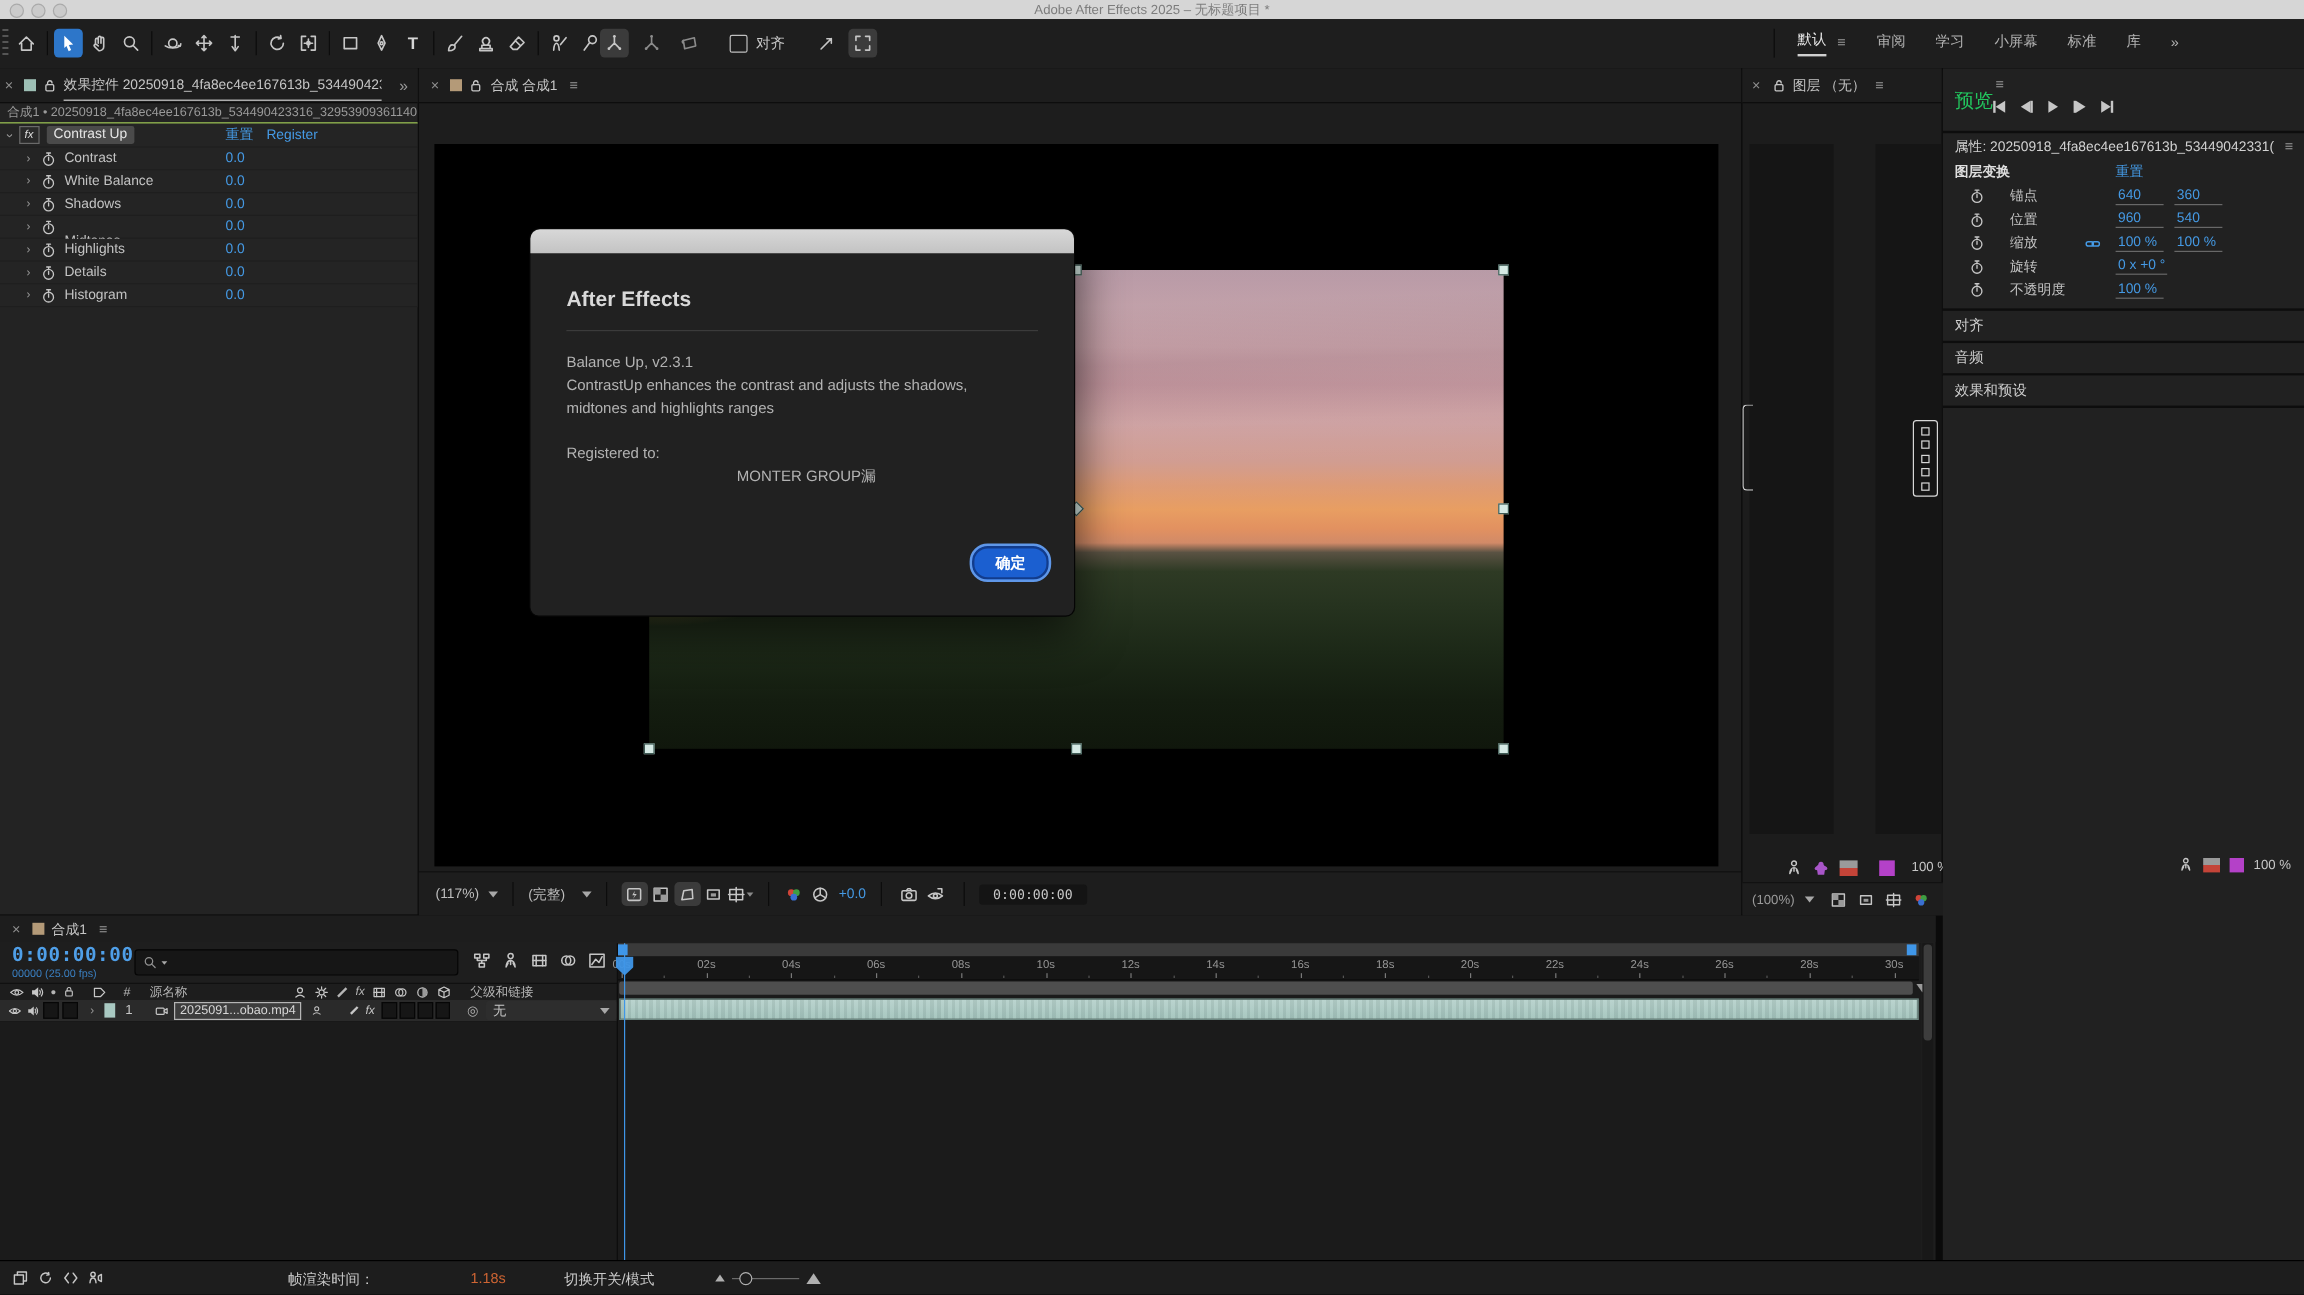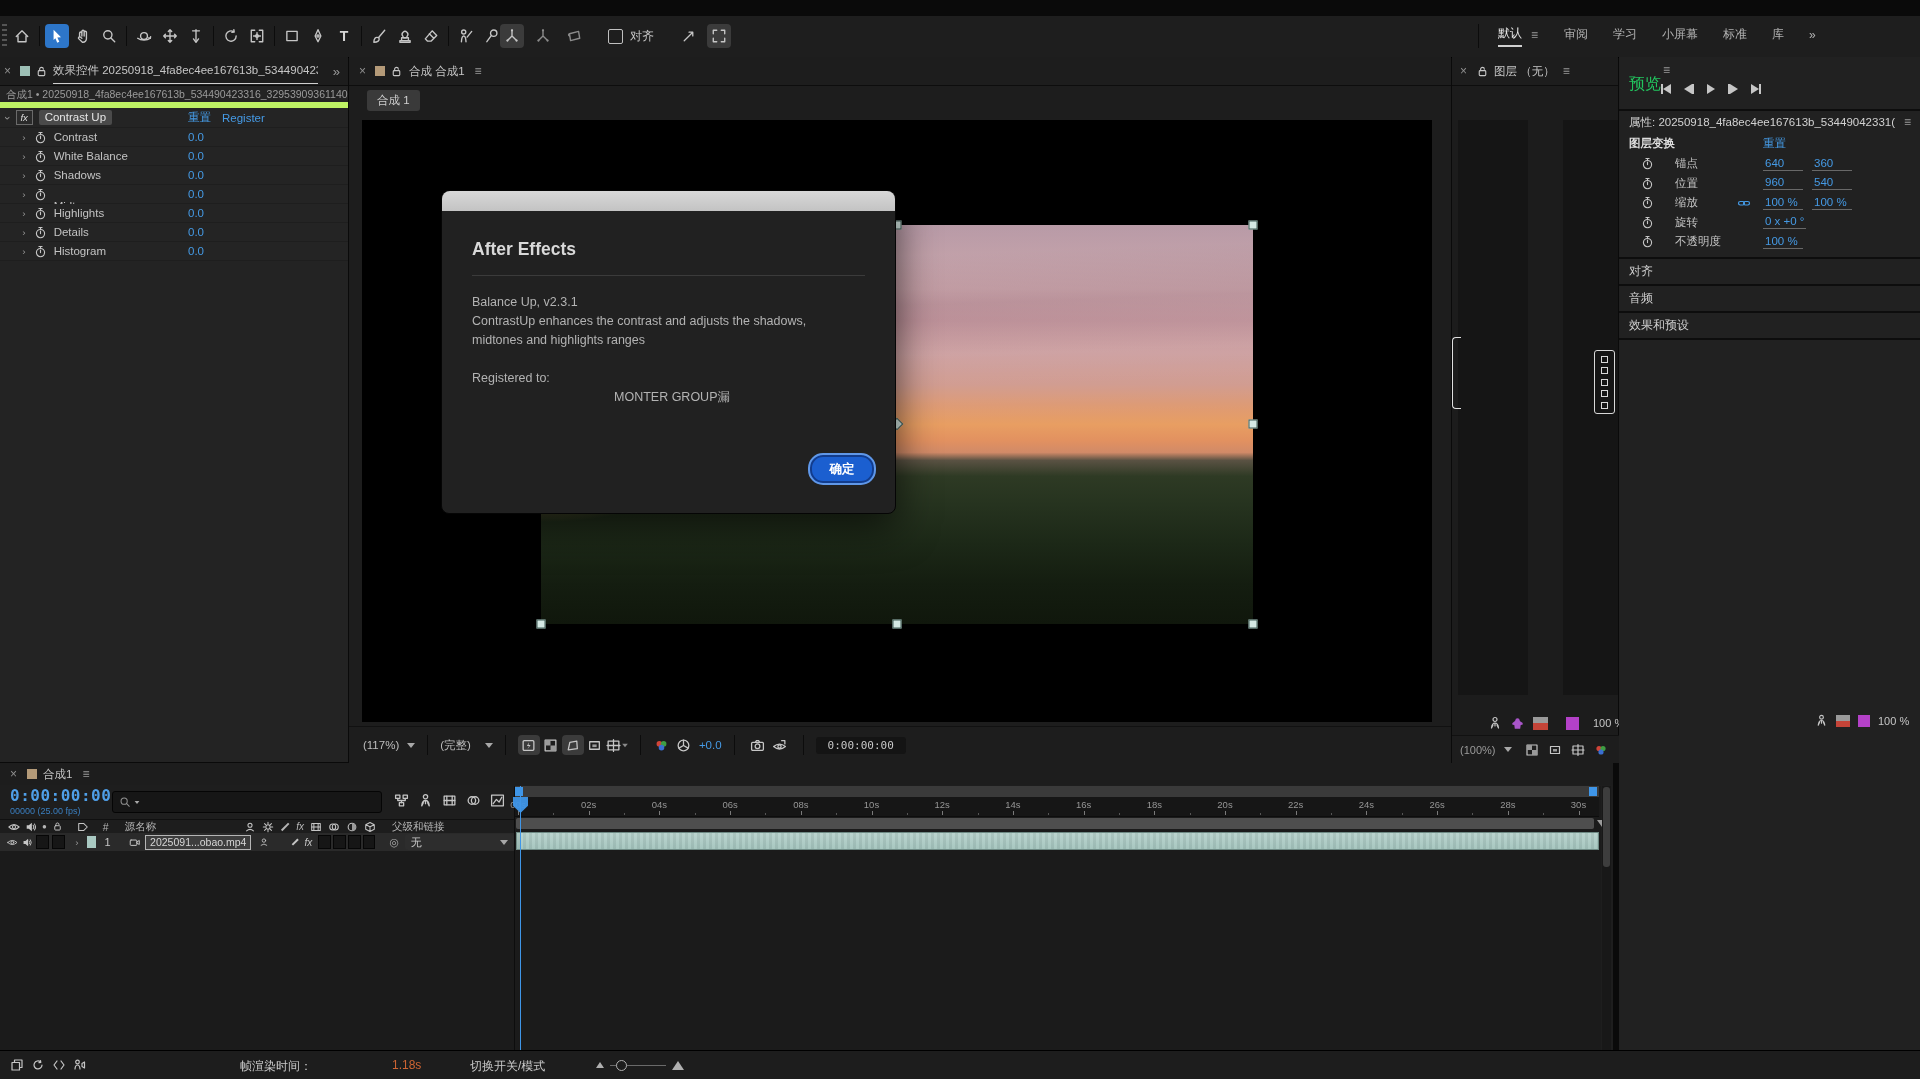--- a/index.html
+++ b/index.html
@@ -231,20 +231,26 @@
         <path d="M2 11q.3-4 2.5-4T7 11 M9 5.5 11.5 4v6L9 8.5z"></path>
       </symbol>
   <symbol id="i-meeple" viewBox="0 0 14 14">
         <path d="M7 2a2 2 0 0 1 2 2q0 1 1.5 1.5T12 7.5q0 1-2 1l-.5 3.5h-5L4 8.5q-2 0-2-1t1.5-2T5 4a2 2 0 0 1 2-2Z" fill="#a855c8" stroke="none"></path>
       </symbol>
 </defs>
 </svg>
 
 <div id="app">
 
+  <div class="abs" style="left:0;top:0;width:1920px;height:16px;background:#d6d6d6;">
+    <div class="abs" style="left:8px;top:3px;width:10px;height:10px;border-radius:50%;background:#cbcbcb;border:1px solid #aaa;"></div>
+    <div class="abs" style="left:26px;top:3px;width:10px;height:10px;border-radius:50%;background:#cbcbcb;border:1px solid #aaa;"></div>
+    <div class="abs" style="left:44px;top:3px;width:10px;height:10px;border-radius:50%;background:#cbcbcb;border:1px solid #aaa;"></div>
+    <div class="abs" style="left:0;top:1px;width:100%;text-align:center;font-size:11px;color:#7d7d7d;">Adobe After Effects 2025 – 无标题项目 *</div>
+  </div>
 
   <div class="abs" style="left:0;top:16px;width:1920px;height:41px;background:#1e1e1e;border-bottom:1px solid #000;">
     <div class="abs" style="left:2px;top:8px;width:5px;height:24px;background:repeating-linear-gradient(180deg,#555 0 2px,transparent 2px 5px);"></div>
     <div class="row" style="position:absolute;left:10px;top:8px;gap:2px;">
       <div class="toolbtn">
           <svg class="ic" width="16" height="16">
             <use href="#i-home"></use>
           </svg>
         </div>
       <div class="sep"></div>
@@ -377,21 +383,21 @@
   <div class="abs panel" style="left:0;top:57px;width:348px;height:705px;">
     <div class="tabbar" style="height:28px;border-bottom:1px solid #0d0d0d;">
       <span class="x">×</span>
       <span class="swatch" style="background:#9dbfb5;margin:0 5px;"></span>
       <svg class="ic" width="13" height="13" style="margin-right:5px;">
           <use href="#i-lock"></use>
         </svg>
       <span style="white-space:nowrap;overflow:hidden;max-width:265px;border-bottom:1.5px solid #cfcfcf;padding-bottom:5px;margin-top:5px;">效果控件 20250918_4fa8ec4ee167613b_534490423</span>
       <span style="margin-left:auto;margin-right:8px;color:#9a9a9a;font-size:13px;">»</span>
     </div>
-    <div style="height:16px;line-height:16px;font-size:10.5px;color:#9a9a9a;padding-left:6px;white-space:nowrap;overflow:hidden;border-bottom:6px solid #bef264;">合成1 • 20250918_4fa8ec4ee167613b_534490423316_32953909361140</div>
+    <div style="height:16px;line-height:16px;font-size:10.5px;color:#9a9a9a;padding-left:6px;white-space:nowrap;overflow:hidden;border-bottom:1px solid #bef264;">合成1 • 20250918_4fa8ec4ee167613b_534490423316_32953909361140</div>
     <div class="row" style="height:19px;background:#242424;border-bottom:1px solid #1e1e1e;">
       <span class="chev" style="margin-left:6px;display:inline-block;transform:rotate(90deg);">›</span>
       <span style="margin-left:6px;width:15px;height:13px;background:#2a2a2a;border:1px solid #6a6a6a;font-style:italic;font-size:9.5px;color:#ddd;text-align:center;line-height:13px;">fx</span>
       <span style="margin-left:6px;background:#4a4a4a;color:#e6e6e6;font-size:11.5px;padding:0 6px;border-radius:2px;line-height:15px;">Contrast Up</span>
       <span class="blue" style="position:absolute;left:188px;font-size:11.5px;">重置</span>
       <span class="blue" style="position:absolute;left:222px;font-size:11.5px;">Register</span>
     </div>
     <div id="fx-rows">
         <div class="fxrow" style="position: relative;">
           <span class="chev" style="margin-left:22px;">›</span>
@@ -454,23 +460,20 @@
 
   <div class="abs panel" style="left:349px;top:57px;width:1102px;height:705px;background:#1d1d1d;">
     <div class="tabbar" style="height:28px;border-bottom:1px solid #0d0d0d;">
       <span class="x" style="margin-left:6px;">×</span>
       <span class="swatch" style="background:#b49a78;margin:0 5px;"></span>
       <svg class="ic" width="13" height="13" style="margin-right:6px;">
           <use href="#i-lock"></use>
         </svg>
       <span>合成 合成1</span>
       <span class="menu" style="margin-left:10px;">≡</span>
-    </div>
-    <div class="abs" style="left:0;top:28px;width:100%;height:34px;">
-      <span style="position:absolute;left:18px;top:5px;background:#3a3a3a;color:#cfcfcf;font-size:11.5px;padding:3px 10px;border-radius:3px;">合成 1</span>
     </div>
 
     <div class="abs" style="left:13px;top:63px;width:1070px;height:602px;background:#000;overflow:hidden;">
 
       <div class="abs" style="left:179px;top:105px;width:712px;height:399px;
         background:
           radial-gradient(ellipse 240px 130px at 1% 50%, rgba(248,224,130,0.95), rgba(244,182,95,0.55) 45%, rgba(240,160,80,0) 75%),
           linear-gradient(178deg, rgba(255,255,255,0.07) 10%, rgba(110,85,105,0.12) 22%, rgba(255,255,255,0.06) 34%, rgba(0,0,0,0) 50%),
           linear-gradient(180deg,#b393a0 0%,#bd9aa3 8%,#c7a0a6 16%,#c2949b 24%,#cb9d9e 32%,#d09a8e 40%,#dd9a75 45%,#e89e62 50%,#e29160 54%,#d18a68 57%,#5a5243 59%,#2e3a24 63%,#26331f 70%,#1c2817 80%,#141d10 90%,#10170c 100%);">
         <div class="handle" style="left:0;top:0;"></div>

